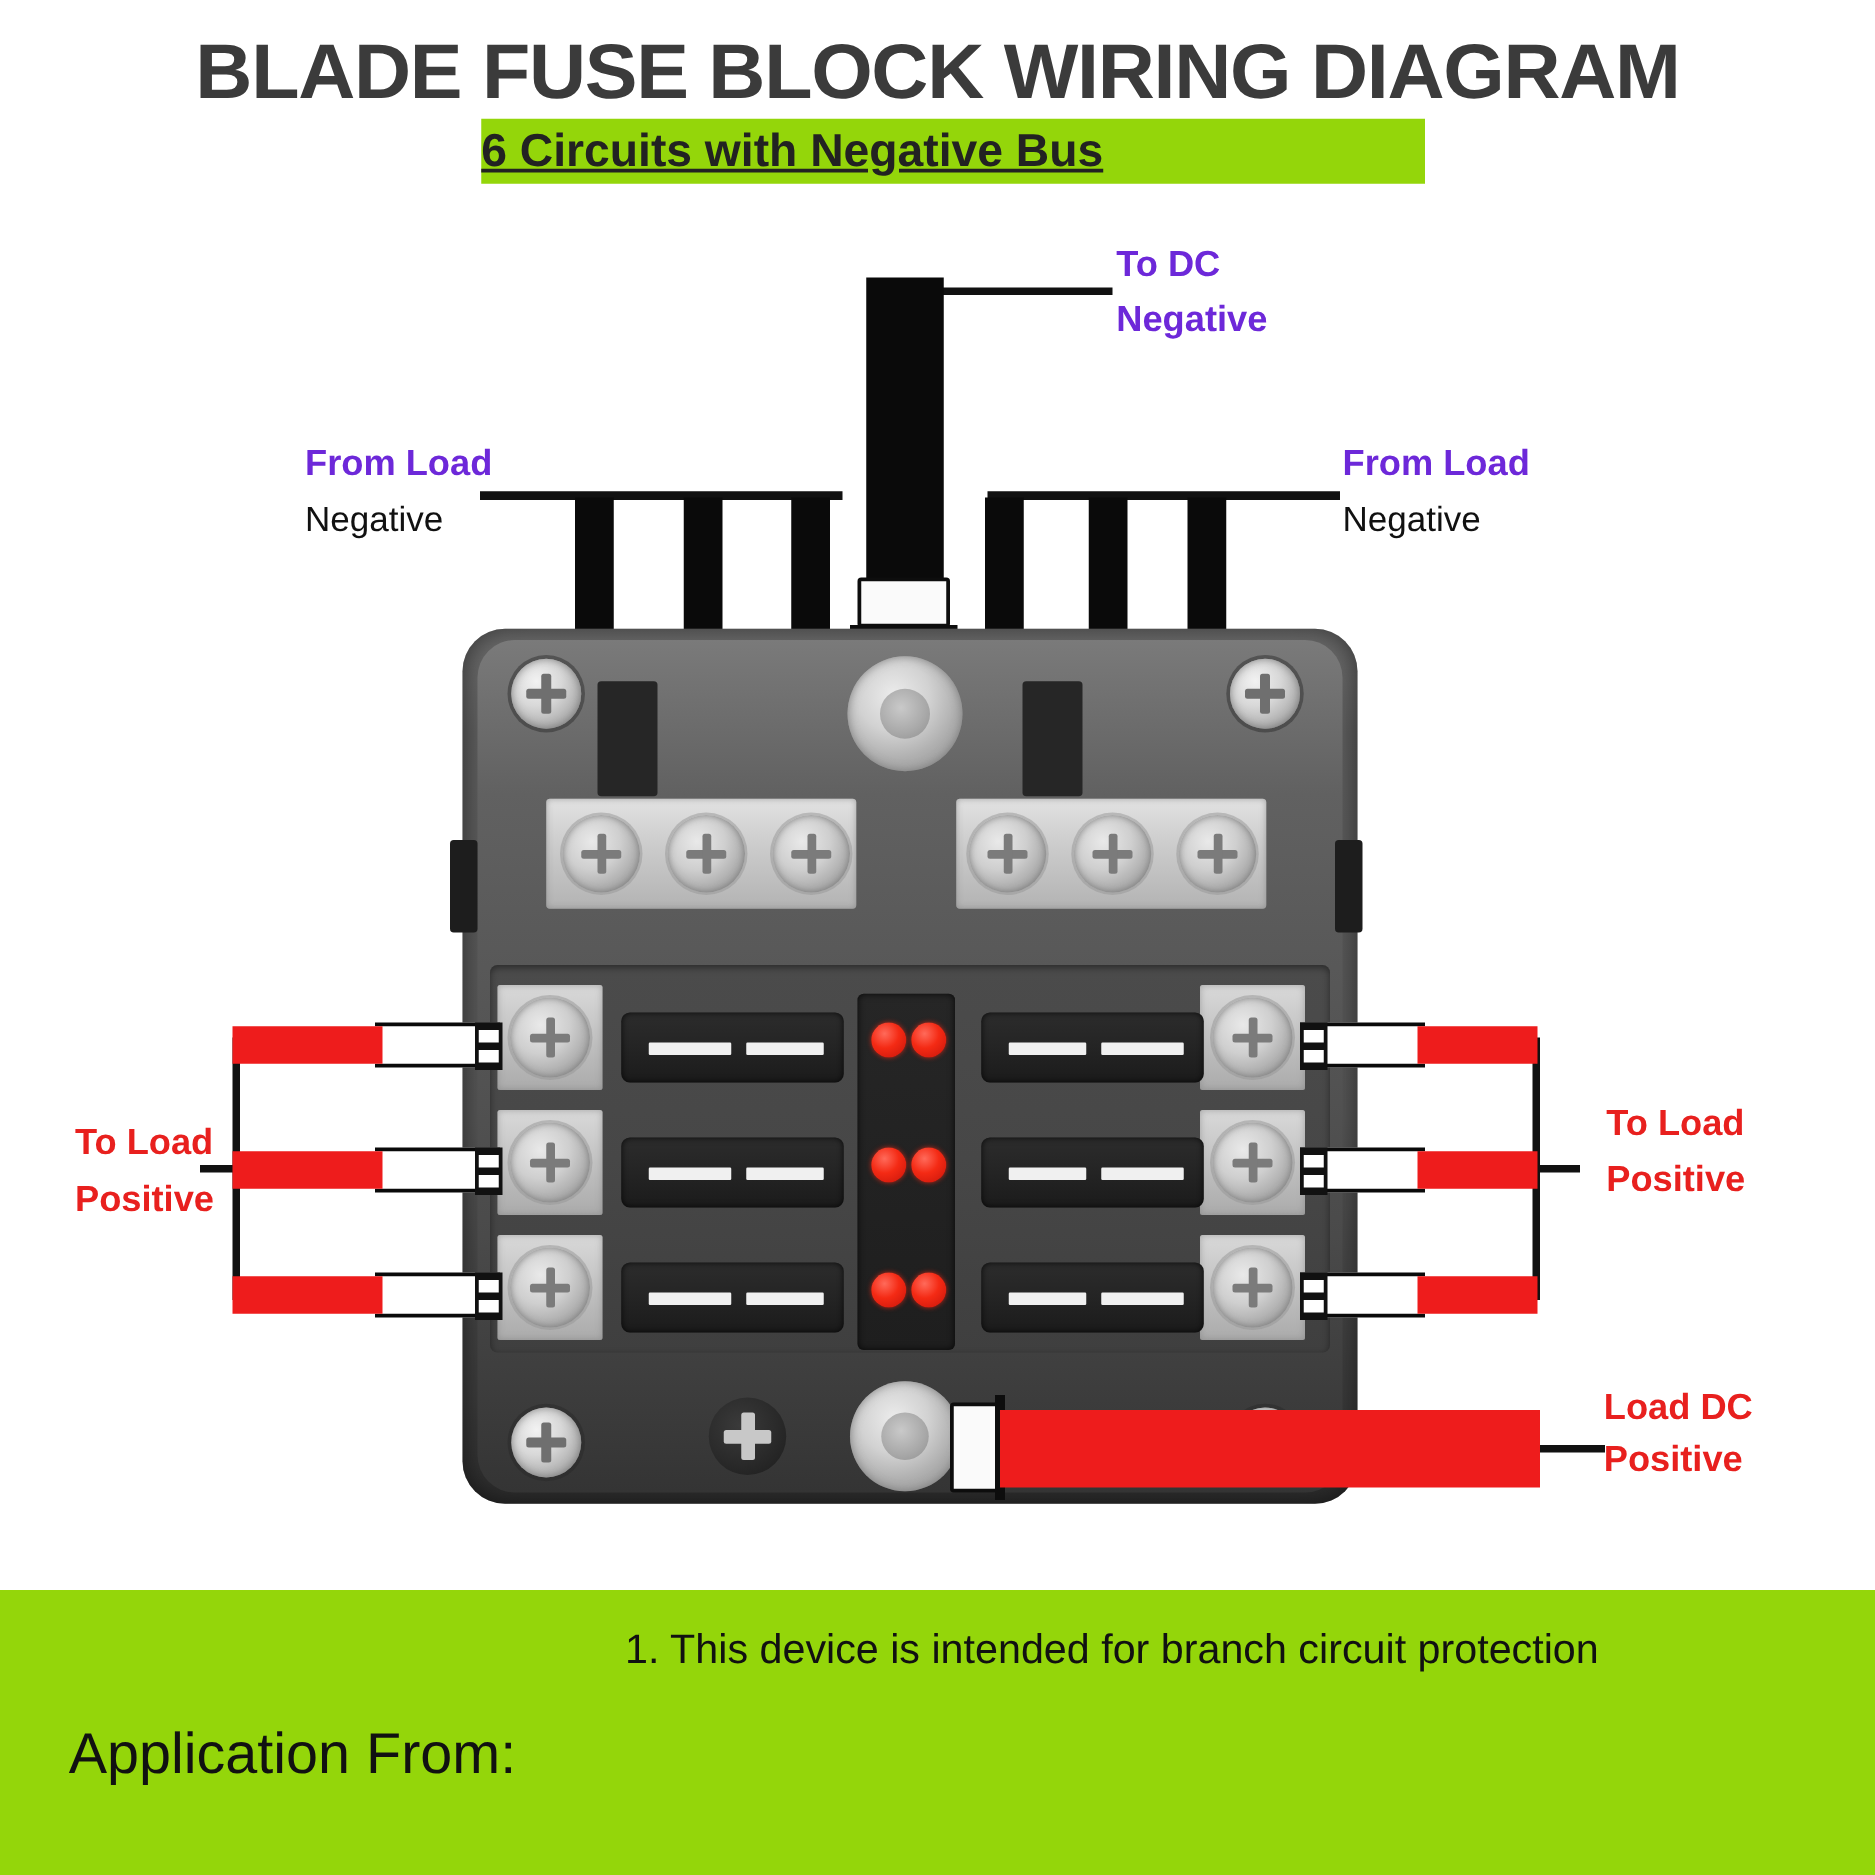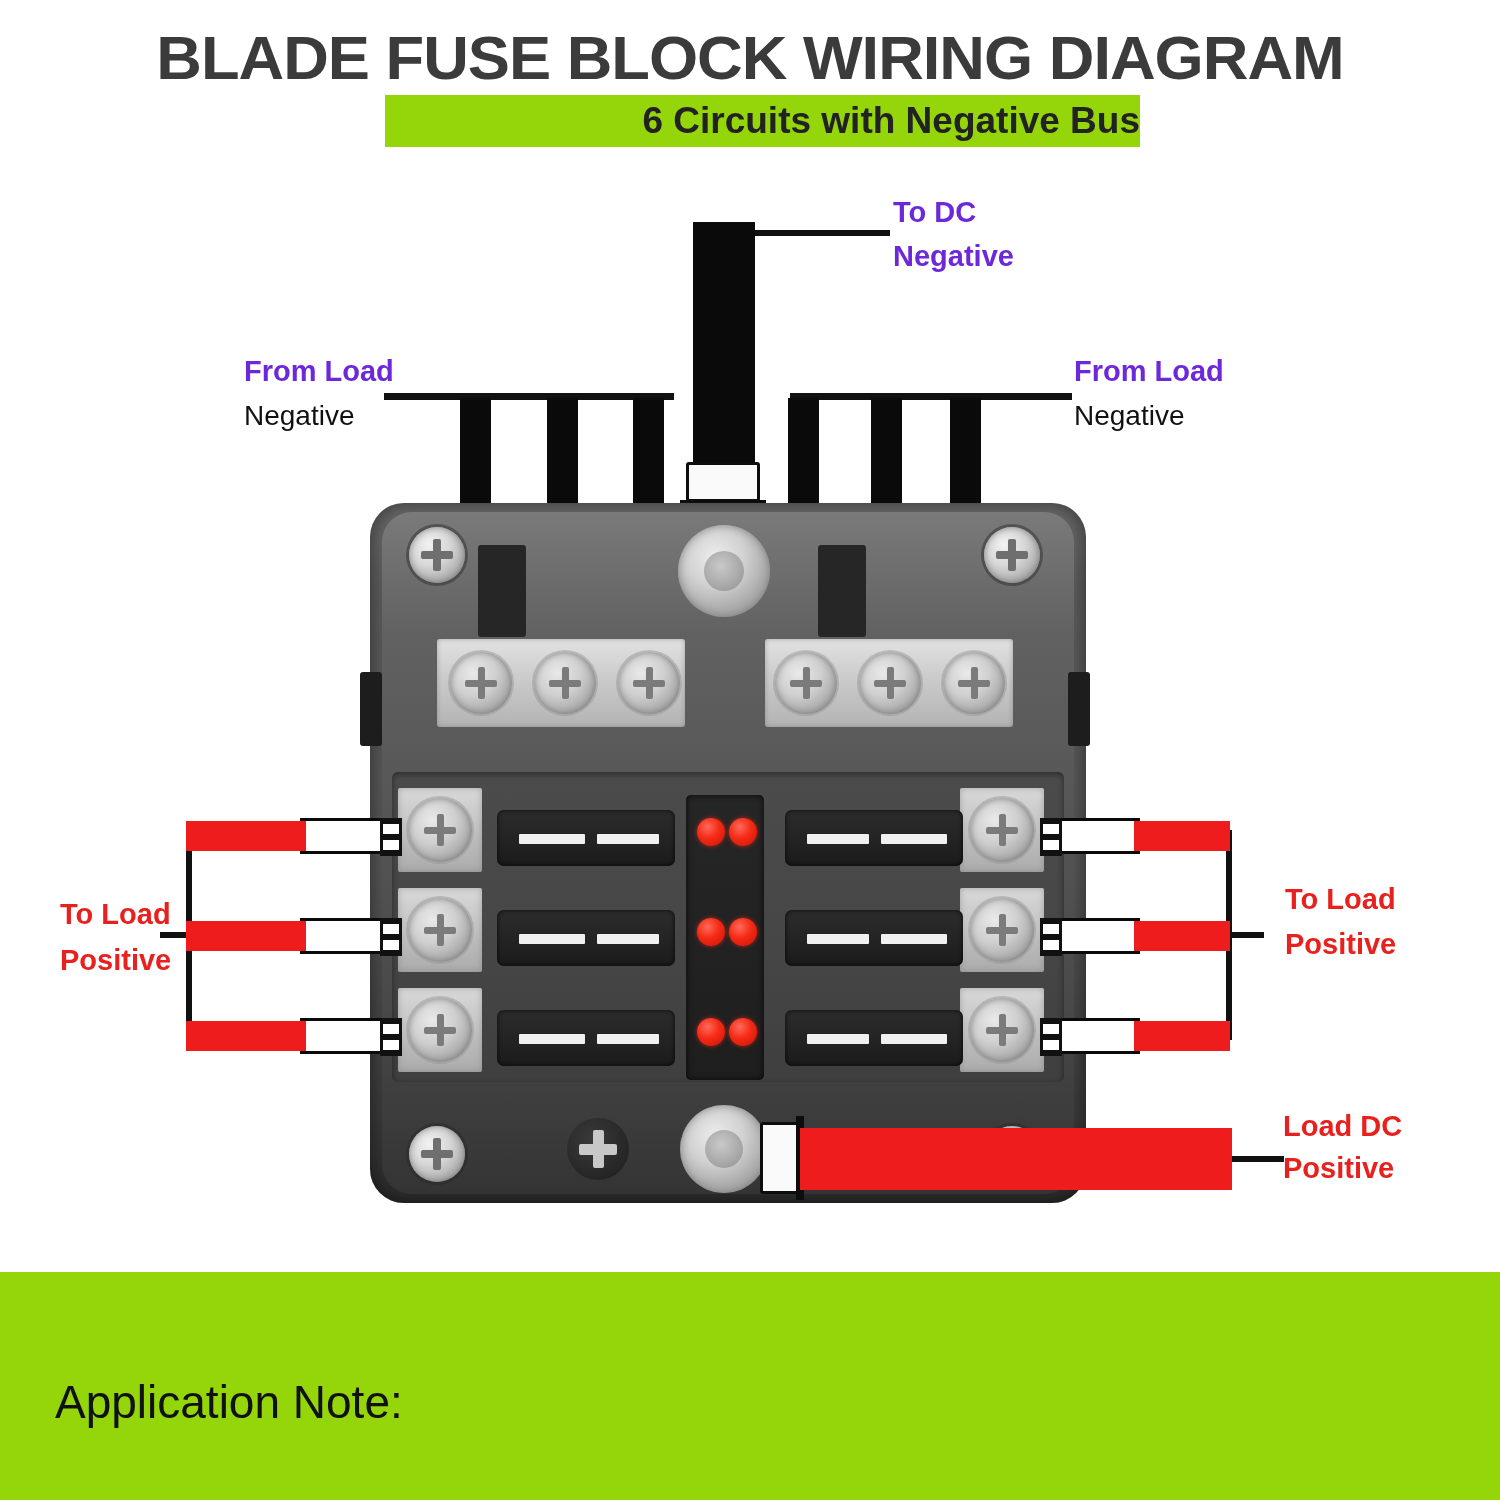--- a/index.html
+++ b/index.html
@@ -21,23 +21,24 @@
     font-family:"Liberation Sans", sans-serif;
     transform:scaleX(1.02);
     white-space:nowrap;
   }
   .subtitle-band{
     position:absolute;left:385px;top:95px;width:755px;height:52px;
     background:#94d60a;
   }
   .subtitle{
     position:absolute;left:0;top:0;width:755px;height:52px;
-    line-height:52px;text-align:right;
+    line-height:52px;text-align:left;
     font-size:37px;font-weight:bold;color:#222;
     white-space:nowrap;
+    text-decoration:underline;
   }
 
   
   .lbl{position:absolute;white-space:nowrap;font-weight:bold;}
   .lbl-blk{color:#6d28d9;}
   .lbl-red{color:#e8201e;}
   .lbl-thin{font-weight:normal;color:#111;}
 
   
   .lead{position:absolute;background:#111;}
@@ -388,15 +389,16 @@
 
   <div class="lbl lbl-red" style="left:1285px;top:883px;font-size:29px;">To Load</div>
   <div class="lbl lbl-red" style="left:1285px;top:928px;font-size:29px;">Positive</div>
 
   <div class="wire-red" style="left:800px;top:1128px;width:432px;height:62px;"></div>
   <div class="lead" style="left:1232px;top:1156px;width:52px;height:6px;"></div>
   <div class="lbl lbl-red" style="left:1283px;top:1110px;font-size:29px;">Load DC</div>
   <div class="lbl lbl-red" style="left:1283px;top:1152px;font-size:29px;">Positive</div>
 
   <div class="footer"></div>
-  <div class="footer-title">Application Note:</div>
+  <div class="footer-title">Application From:</div>
+  <div class="note" style="top:1300px;">1. This device is intended for branch circuit protection</div>
 
 </div>
 
 </body></html>

